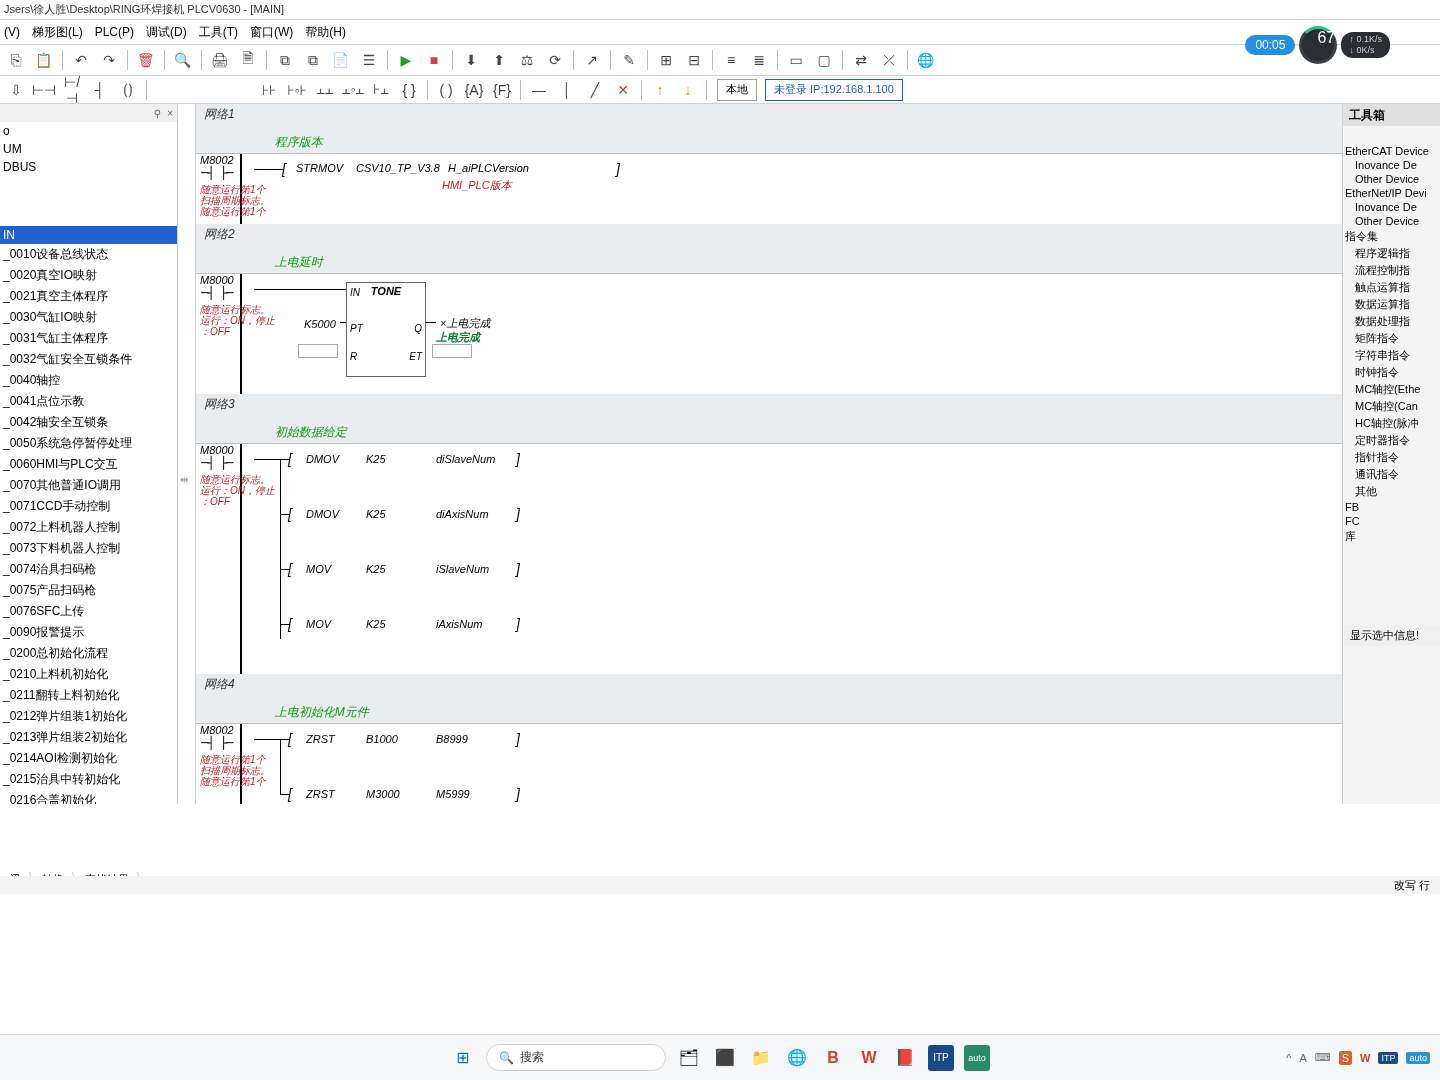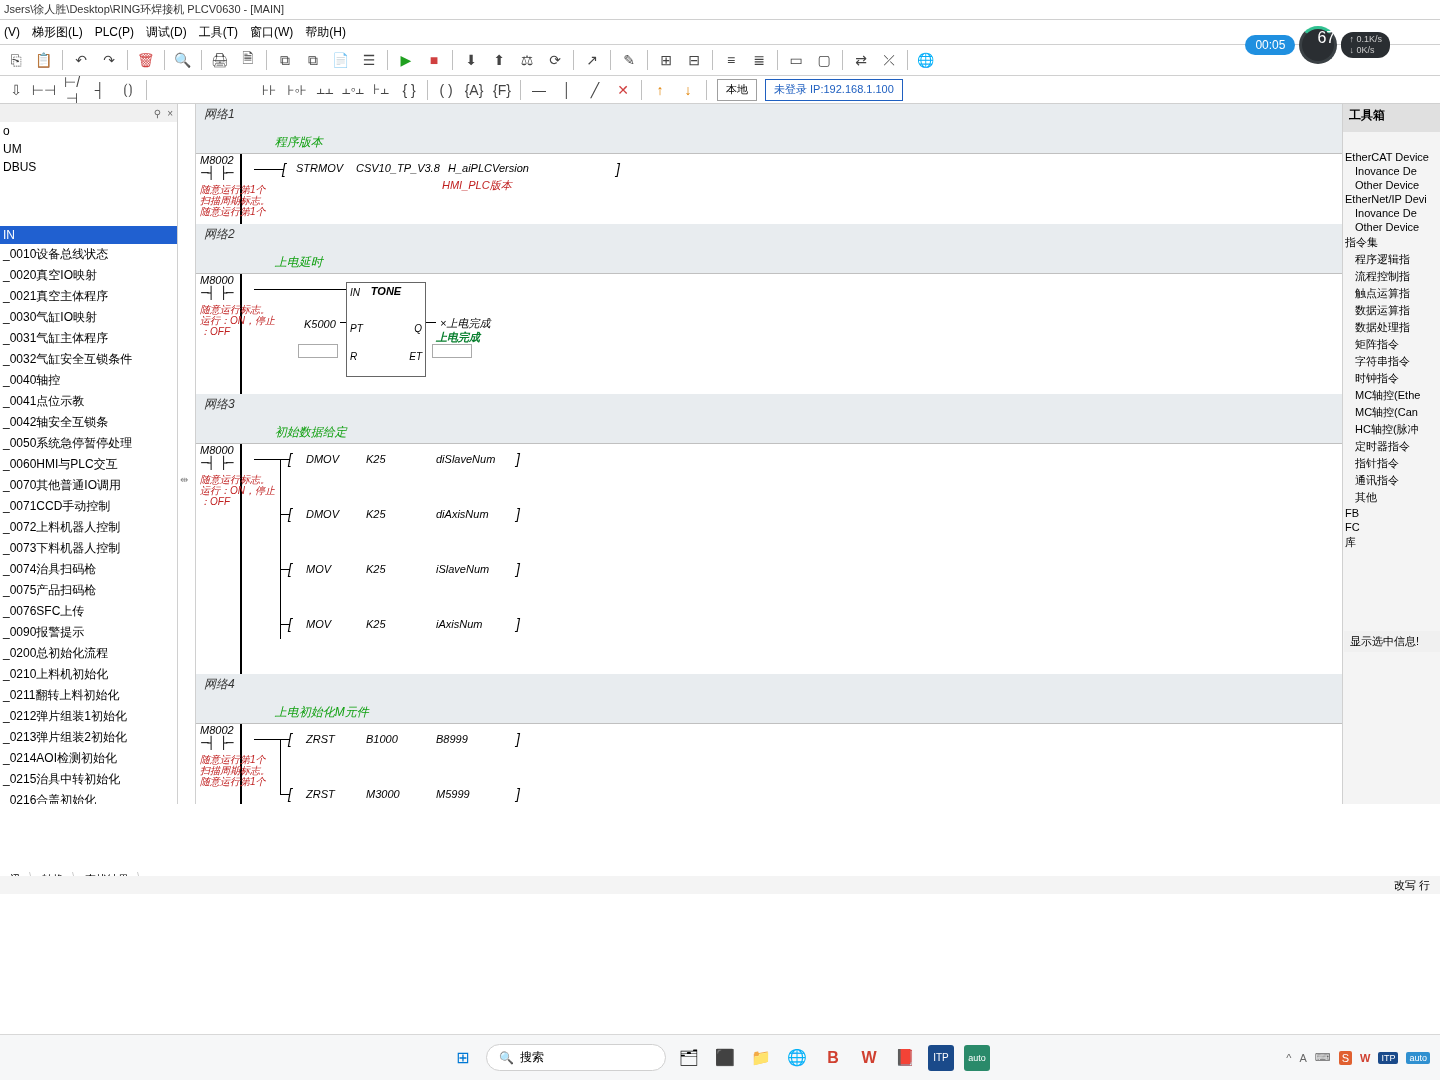--- a/index.html
+++ b/index.html
@@ -44,21 +44,21 @@
 .contact-sym { font-family: monospace; letter-spacing: -1px; }
 .hline { position: absolute; height: 1px; background: #000; }
 .vline { position: absolute; width: 1px; background: #000; }
 
 .instr-box { position: absolute; border: 1px solid #666; background: #fff; font-size: 11px; }
 .instr-label { position: absolute; font-size: 11px; }
 .bracket-open { position: absolute; font-size: 14px; }
 .bracket-close { position: absolute; font-size: 14px; }
 
 .right-panel { width: 98px; background: #f4f4f4; border-left: 1px solid #d0d0d0; font-size: 12px; overflow: hidden; }
-.rp-title { background: #e0e0e0; padding: 3px 6px; font-weight: bold; height: 28px; }
+.rp-title { background: #e0e0e0; padding: 3px 6px; font-weight: bold; height: 22px; }
 .tool-tree { font-size: 11px; white-space: nowrap; overflow: hidden; }
 .tool-tree .tr { padding: 1px 2px; }
 .tool-tree .ind1 { padding-left: 12px; }
 .rp-status { position: absolute; bottom: 0; left: 1px; right: 0; padding: 3px 6px; background: #f0f0f0; font-size: 11px; }
 
 .tab-strip { height: 22px; background: #f0f0f0; display: flex; align-items: center; border-top: 1px solid #c0c0c0; padding: 0 4px; gap: 4px; }
 .tab-strip .tab { background: #fff; border: 1px solid #a0a0a0; padding: 1px 10px; font-size: 11px; font-weight: bold; display: flex; align-items: center; gap: 4px; }
 .tab-nav { width: 14px; height: 14px; border: 1px solid #888; display: flex; align-items: center; justify-content: center; font-size: 9px; background: #fff; cursor: pointer; }
 
 .bottom-tabs { position: absolute; left: 0; right: 0; top: 870px; height: 18px; display: flex; align-items: center; font-size: 11px; }
@@ -437,21 +437,21 @@
     <div>↑ <span>0.1K/s</span></div>
     <div>↓ <span>0K/s</span></div>
   </div>
 </div>
 
 <div class="taskbar">
   <div class="taskbar-center">
     <div class="tb-icon" style="color:#0078d4">⊞</div>
     <div class="tb-search">
       <span>🔍</span>
-      <span style="color:#000000">搜索</span>
+      <span style="color:#404040">搜索</span>
     </div>
     <div class="tb-icon">🗂</div>
     <div class="tb-icon">⬛</div>
     <div class="tb-icon" style="color:#f0b000">📁</div>
     <div class="tb-icon" style="color:#0078d4">🌐</div>
     <div class="tb-icon" style="color:#d04030;font-weight:bold">B</div>
     <div class="tb-icon" style="color:#d04030;font-weight:bold">W</div>
     <div class="tb-icon" style="color:#d04030">📕</div>
     <div class="tb-icon" style="background:#1a4a8a;color:#fff;font-size:10px;border-radius:3px">ITP</div>
     <div class="tb-icon" style="background:#2a8a6a;color:#fff;font-size:9px;border-radius:3px">auto</div>

